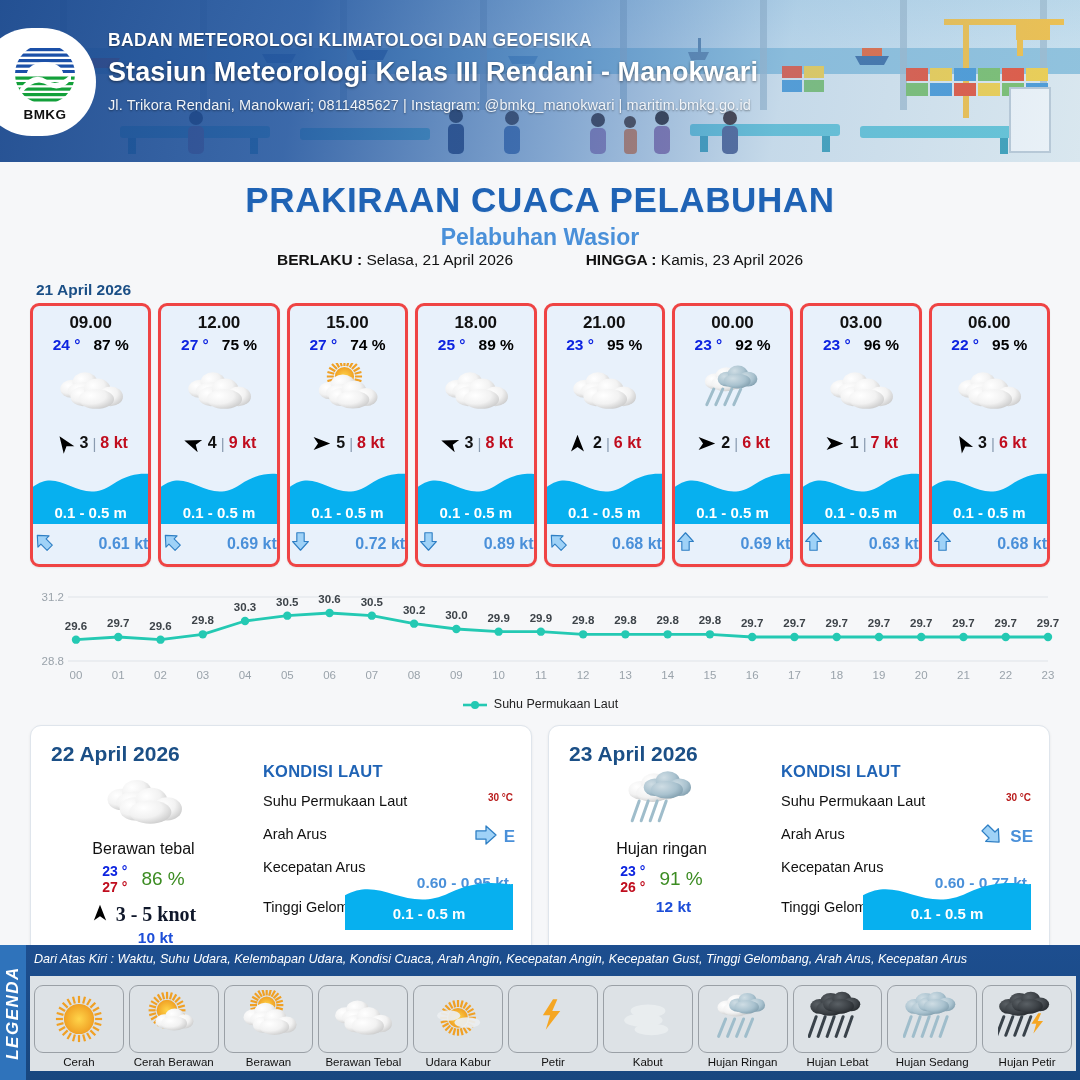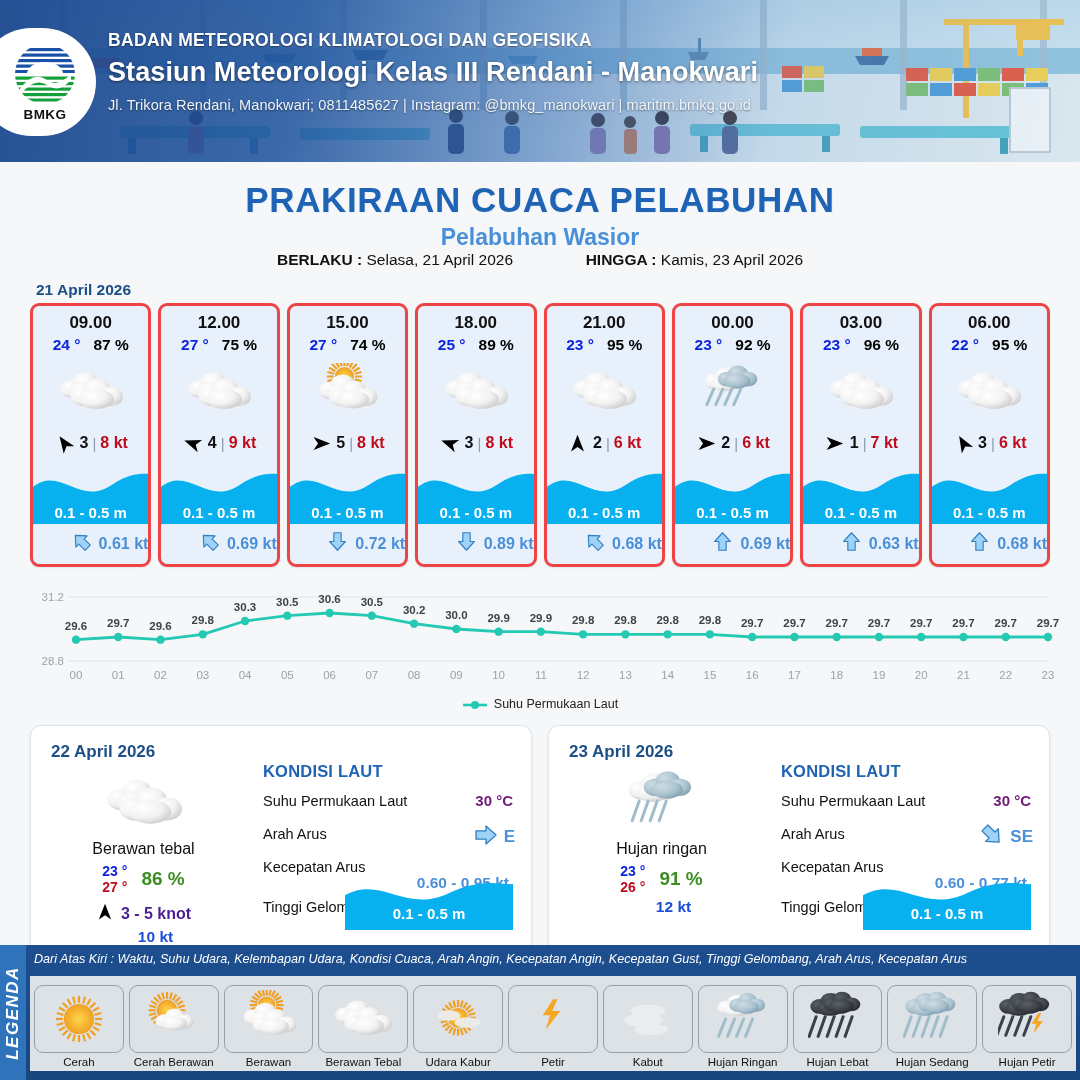--- a/index.html
+++ b/index.html
@@ -79,55 +79,55 @@
   .c-bar { font-size:15px; color:#8a9bb0; font-weight:300; }
   .c-wgust { font-size:16px; font-weight:bold; color:#c00d1e; }
   .wave-wrap { position:absolute; left:0; right:0; bottom:40px; height:60px; }
   .wave-wrap svg { display:block; }
   .wave-txt {
     position:absolute; left:0; right:0; bottom:43px; text-align:center;
     font-size:15px; font-weight:bold; color:#fff; z-index:3;
   }
   .c-cur {
     position:absolute; left:0; right:0; bottom:8px;
-    display:flex; align-items:center; justify-content:flex-end; gap:7px;
+    display:flex; align-items:center; justify-content:space-between; gap:7px;
   }
   .c-cur .ctxt { font-size:16px; color:#4a90d9; font-weight:bold; }
 
   
   .chart-box { margin:16px 18px 0 18px; height:112px; position:relative; }
   .chart-legend {
     text-align:center; margin-top:2px; font-size:12.5px; color:#222;
     display:flex; align-items:center; justify-content:center; gap:6px;
   }
   .lg-marker { width:26px; height:10px; position:relative; }
 
   
   .panels { display:flex; gap:16px; padding:14px 30px 0 30px; }
   .panel {
     flex:1; background:#fff; border:1px solid #dfe5ec; border-radius:11px;
     height:255px; position:relative; box-shadow:0 1px 3px rgba(0,0,0,.07);
   }
-  .p-date { position:absolute; left:20px; top:16px; font-size:17px; font-weight:bold; color:#1b4f86; }
+  .p-date { position:absolute; left:20px; top:16px; font-size:21px; font-weight:bold; color:#1b4f86; }
   .p-left { position:absolute; left:0; top:40px; width:225px; text-align:center; }
   .p-icon { height:70px; display:flex; align-items:center; justify-content:center; }
   .p-cond { font-size:16px; color:#111; margin-top:4px; }
   .p-temps { display:flex; align-items:center; justify-content:center; gap:14px; margin-top:5px; }
   .p-tcol { text-align:left; }
   .p-tmin { font-size:14px; font-weight:bold; color:#0d24e0; line-height:1.15; }
   .p-tmax { font-size:14px; font-weight:bold; color:#c00d1e; line-height:1.15; }
-  .p-hum { font-size:19px; font-weight:bold; color:#3c8c22;text-align:center; }
+  .p-hum { font-size:19px; font-weight:normal; color:#3c8c22;text-align:center; }
   .p-wind { display:flex; align-items:center; justify-content:center; gap:7px; margin-top:8px; }
-  .p-wtxt { font-size:16px; font-weight:bold; color:#4c1d95; }
+  .p-wtxt { font-size:20px; font-weight:bold; color:#0f172a;font-family:Liberation Serif, serif; }
   .p-gust { font-size:15.5px; font-weight:bold; color:#1d4ed8; margin-top:3px; margin-left:24px; }
   .p-right { position:absolute; left:232px; right:14px; top:36px; }
   .p-rtitle { font-size:16.5px; font-weight:bold; color:#1f63b5; letter-spacing:.2px; }
   .p-row { position:relative; margin-top:11px; height:22px; }
   .p-rlabel { font-size:14.5px; color:#111; }
-  .p-rval { position:absolute; right:4px; top:0; font-size:15px; font-weight:bold; color:#701a75;margin-left:10px; }
+  .p-rval { position:absolute; right:4px; top:0; font-size:10px; font-weight:bold; color:#b91c1c;margin-left:10px; }
   .p-cur { position:absolute; right:2px; top:-2px; display:flex; align-items:center; gap:6px; }
   .p-curdir { font-size:17px; font-weight:bold; color:#4a90d9; }
   .p-spdval { text-align:right; font-size:15.5px; font-weight:bold; color:#4a90d9; margin-top:2px; padding-right:8px; }
   .p-wavebox { position:absolute; right:4px; bottom:-10px; width:168px; height:56px; }
   .p-wavetxt {
     position:absolute; left:0; right:0; bottom:8px; text-align:center;
     font-size:15px; font-weight:bold; color:#fff; z-index:3;
   }
 
   

